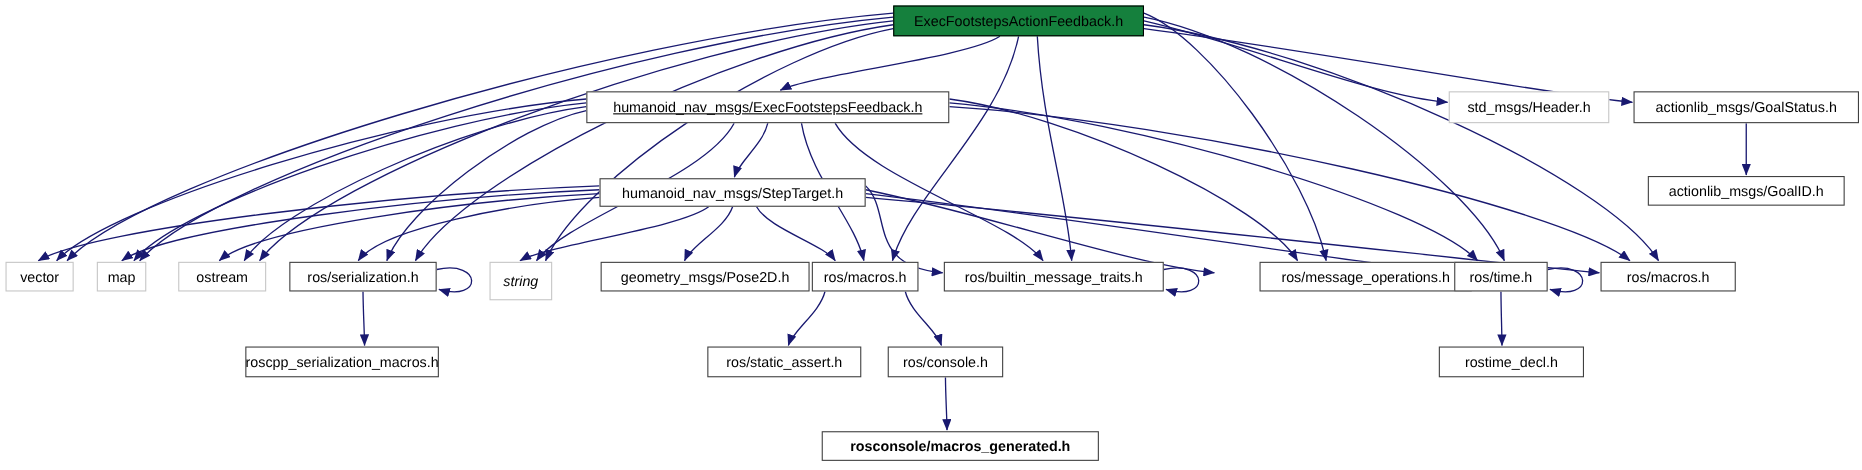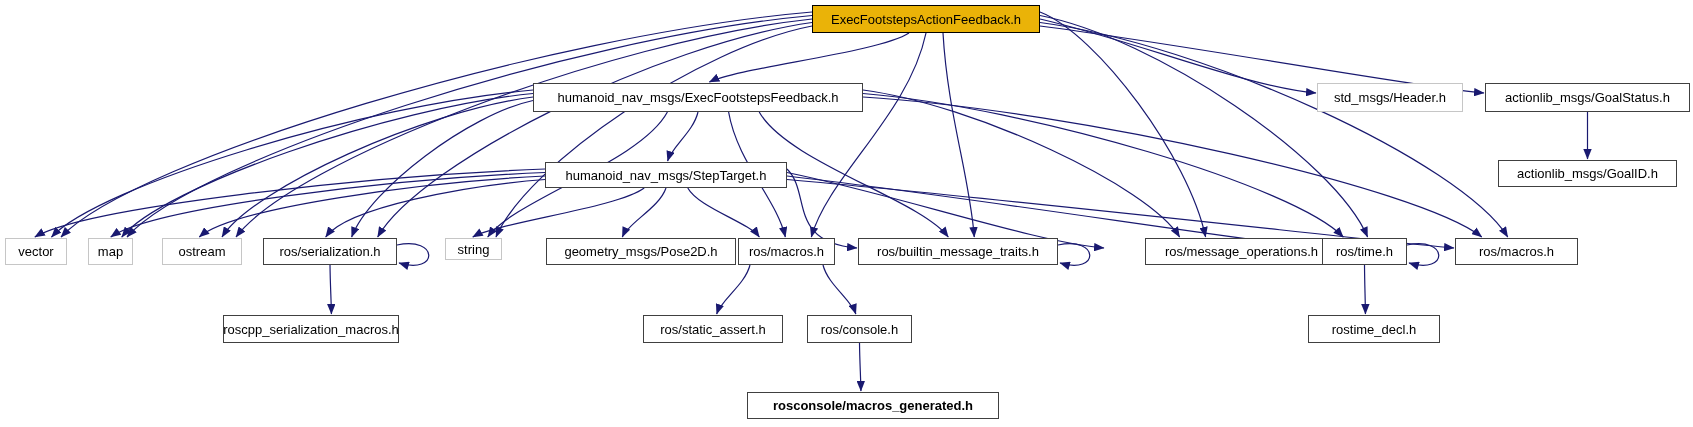--- a/index.html
+++ b/index.html
@@ -16,21 +16,21 @@
     position:absolute;
     box-sizing:border-box;
     background:#ffffff;
     border:1px solid #404040;
     display:flex;align-items:center;justify-content:center;
     font-size:13px;color:#000000;
     white-space:nowrap;
     pointer-events:auto;
     cursor:pointer;
   }
-  .node.main{background:#eab308;border:1.5px solid #000000;}
+  .node.main{background:#15803d;border:1.5px solid #000000;}
   .node.external{border:1px solid #c6c6c6;}
   .edge{fill:none;stroke-width:1.2px;}
 </style>
 </head>
 <body>
 
 <div id="graph-root">
   <svg id="edges" width="1693" height="427" viewBox="0 0 1693 427">
     <defs>
       <marker id="arrow" viewBox="0 0 10 8" refX="9.5" refY="4" markerWidth="9" markerHeight="7" orient="auto">
@@ -79,30 +79,30 @@
         <path d="M 823,265 C 827.9275,284.6 850.9225,299.3 855.85,314" class="edge" stroke="#191970" marker-end="url(#arrow)"></path>
         <path d="M 859.5,343 C 859.71375,362.2 860.71125,376.6 860.925,391" class="edge" stroke="#191970" marker-end="url(#arrow)"></path>
         <path d="M 1364.5,265 C 1364.6425,284.6 1365.3075000000001,299.3 1365.45,314" class="edge" stroke="#191970" marker-end="url(#arrow)"></path>
         <path d="M 397,245 C 439,236 439,275 399,263" class="edge" stroke="#191970" marker-end="url(#arrow)"></path>
         <path d="M 1058,245 C 1100,236 1100,275 1060,263" class="edge" stroke="#191970" marker-end="url(#arrow)"></path>
         <path d="M 1407,245 C 1449,236 1449,275 1409,263" class="edge" stroke="#191970" marker-end="url(#arrow)"></path>
       </g>
   </svg>
   <div id="nodes">
       <div class="node main" style="left: 812px; top: 5px; width: 228px; height: 28px;">ExecFootstepsActionFeedback.h</div>
-      <div class="node internal" style="left: 533px; top: 83px; width: 330px; height: 29px;">humanoid_nav_msgs/ExecFootstepsFeedback.h</div>
+      <div class="node internal" style="left: 533px; top: 83px; width: 330px; height: 29px; text-decoration: underline;">humanoid_nav_msgs/ExecFootstepsFeedback.h</div>
       <div class="node external" style="left: 1317px; top: 83px; width: 146px; height: 29px;">std_msgs/Header.h</div>
       <div class="node internal" style="left: 1485px; top: 83px; width: 205px; height: 29px;">actionlib_msgs/GoalStatus.h</div>
       <div class="node internal" style="left: 545px; top: 162px; width: 242px; height: 26px;">humanoid_nav_msgs/StepTarget.h</div>
       <div class="node internal" style="left: 1498px; top: 160px; width: 179px; height: 27px;">actionlib_msgs/GoalID.h</div>
       <div class="node external" style="left: 5px; top: 238px; width: 62px; height: 27px;">vector</div>
       <div class="node external" style="left: 88px; top: 238px; width: 45px; height: 27px;">map</div>
       <div class="node external" style="left: 162px; top: 238px; width: 80px; height: 27px;">ostream</div>
       <div class="node internal" style="left: 263px; top: 238px; width: 134px; height: 27px;">ros/serialization.h</div>
-      <div class="node external" style="left: 445px; top: 238px; width: 57px; height: 22px;">string</div>
+      <div class="node external" style="left: 445px; top: 238px; width: 57px; height: 35px; font-style: italic;">string</div>
       <div class="node internal" style="left: 525px; top: 238px; width: 190px; height: 27px; margin-left: 21px;">geometry_msgs/Pose2D.h</div>
       <div class="node internal" style="left: 738px; top: 238px; width: 97px; height: 27px;">ros/macros.h</div>
       <div class="node internal" style="left: 858px; top: 238px; width: 200px; height: 27px;">ros/builtin_message_traits.h</div>
       <div class="node internal" style="left: 1105px; top: 238px; width: 193px; height: 27px; margin-left: 40px;">ros/message_operations.h</div>
       <div class="node internal" style="left: 1322px; top: 238px; width: 85px; height: 27px;">ros/time.h</div>
       <div class="node internal" style="left: 1455px; top: 238px; width: 123px; height: 27px;">ros/macros.h</div>
       <div class="node internal" style="left: 223px; top: 315px; width: 176px; height: 28px;">roscpp_serialization_macros.h</div>
       <div class="node internal" style="left: 643px; top: 315px; width: 140px; height: 28px;">ros/static_assert.h</div>
       <div class="node internal" style="left: 807px; top: 315px; width: 105px; height: 28px;">ros/console.h</div>
       <div class="node internal" style="left: 1308px; top: 315px; width: 132px; height: 28px;">rostime_decl.h</div>

